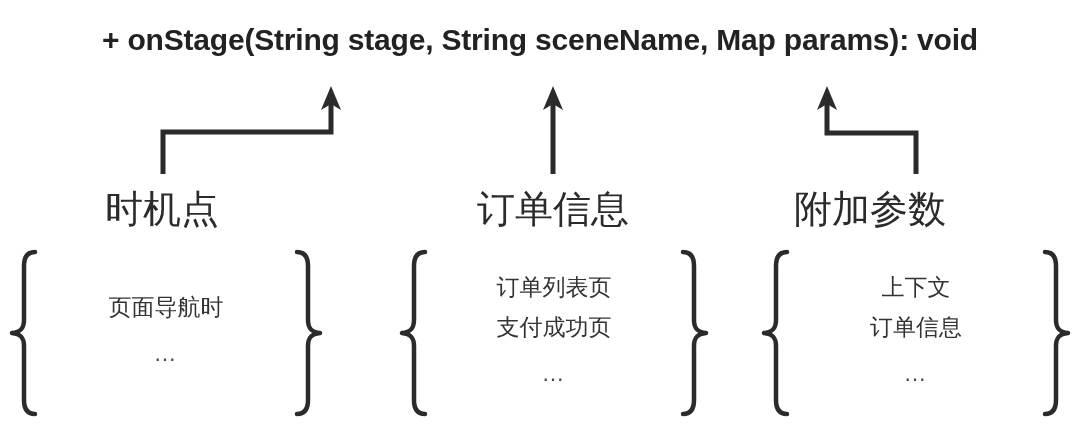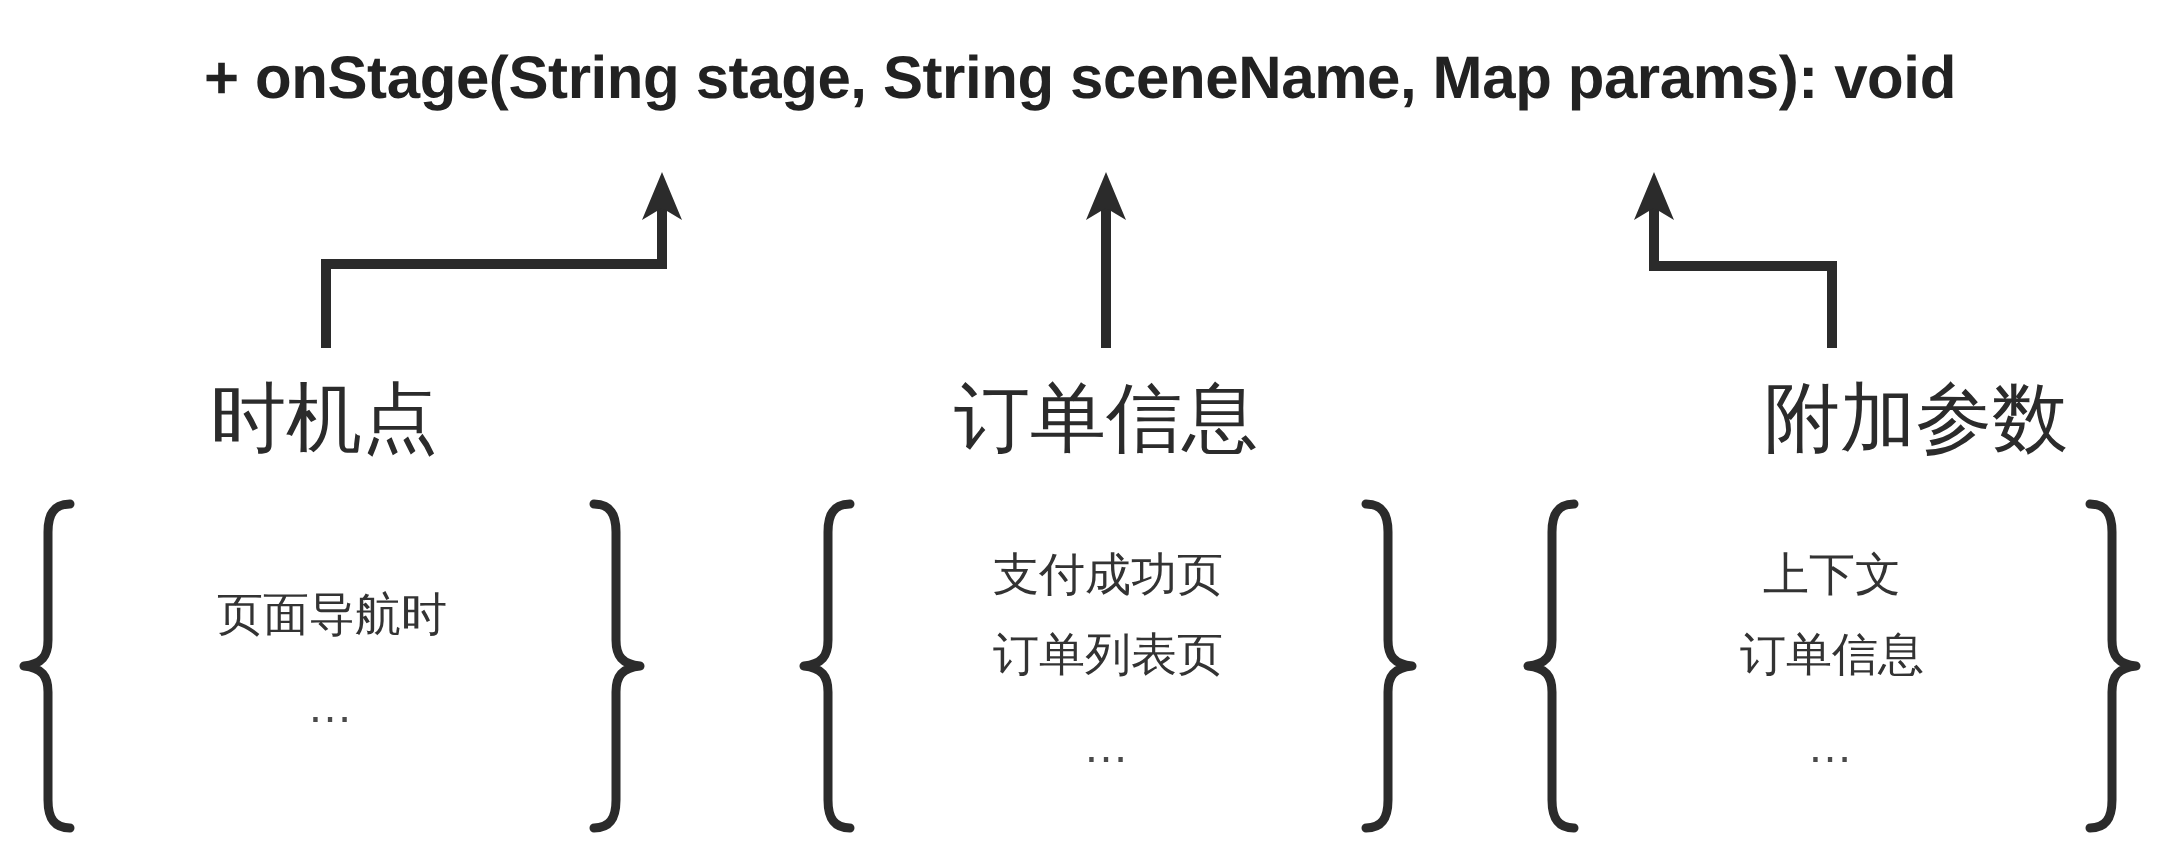--- a/index.html
+++ b/index.html
@@ -52,21 +52,21 @@
     position: absolute;
     top: 184px;
     font-size: 38px;
     font-weight: 400;
     color: #2b2b2b;
     text-align: center;
     white-space: nowrap;
   }
   .cat-label.c1 { left: 62px;  width: 200px; }
   .cat-label.c2 { left: 453px; width: 200px; }
-  .cat-label.c3 { left: 858px; width: 200px; }
+  .cat-label.c3 { left: 770px; width: 200px; }
 
   
   .group {
     position: absolute;
     top: 248px;
     height: 170px;
     display: flex;
     align-items: center;
     justify-content: center;
   }
@@ -137,22 +137,22 @@
     <svg class="brace" viewBox="0 0 34 170">
       <path d="M5,4 C13,4 16,9 16,18 L16,72 C16,80 19,84 28,85 C19,86 16,90 16,98 L16,152 C16,161 13,166 5,166" fill="none" stroke="#2b2b2b" stroke-width="4.5" stroke-linecap="round" stroke-linejoin="round"></path>
     </svg>
   </div>
 
   <div class="group g2">
     <svg class="brace" viewBox="0 0 34 170">
       <path d="M29,4 C21,4 18,9 18,18 L18,72 C18,80 15,84 6,85 C15,86 18,90 18,98 L18,152 C18,161 21,166 29,166" fill="none" stroke="#2b2b2b" stroke-width="4.5" stroke-linecap="round" stroke-linejoin="round"></path>
     </svg>
     <div class="items">
+      <div class="item">订单列表页</div>
       <div class="item">支付成功页</div>
-      <div class="item">订单列表页</div>
       <div class="item ellipsis">…</div>
     </div>
     <svg class="brace" viewBox="0 0 34 170">
       <path d="M5,4 C13,4 16,9 16,18 L16,72 C16,80 19,84 28,85 C19,86 16,90 16,98 L16,152 C16,161 13,166 5,166" fill="none" stroke="#2b2b2b" stroke-width="4.5" stroke-linecap="round" stroke-linejoin="round"></path>
     </svg>
   </div>
 
   <div class="group g3">
     <svg class="brace" viewBox="0 0 34 170">
       <path d="M29,4 C21,4 18,9 18,18 L18,72 C18,80 15,84 6,85 C15,86 18,90 18,98 L18,152 C18,161 21,166 29,166" fill="none" stroke="#2b2b2b" stroke-width="4.5" stroke-linecap="round" stroke-linejoin="round"></path>

